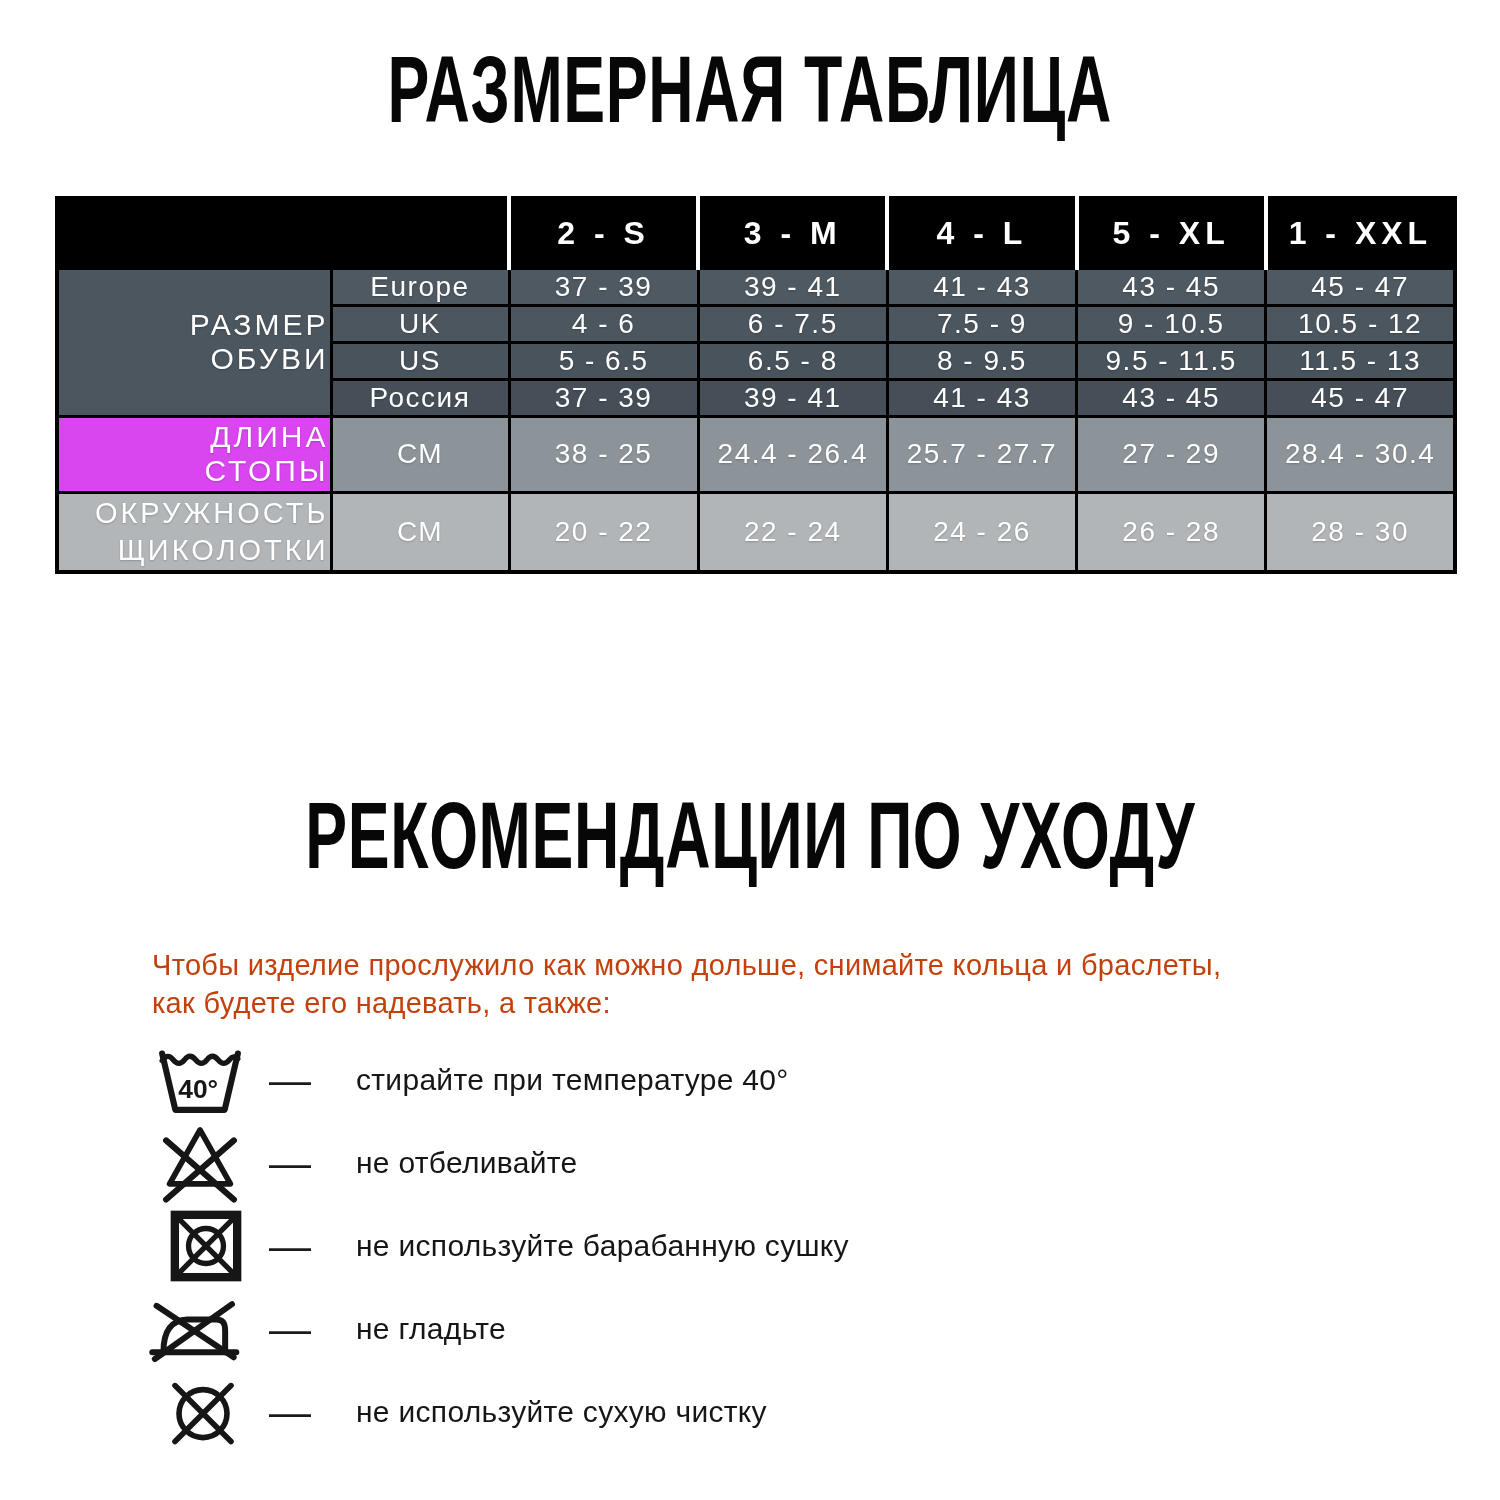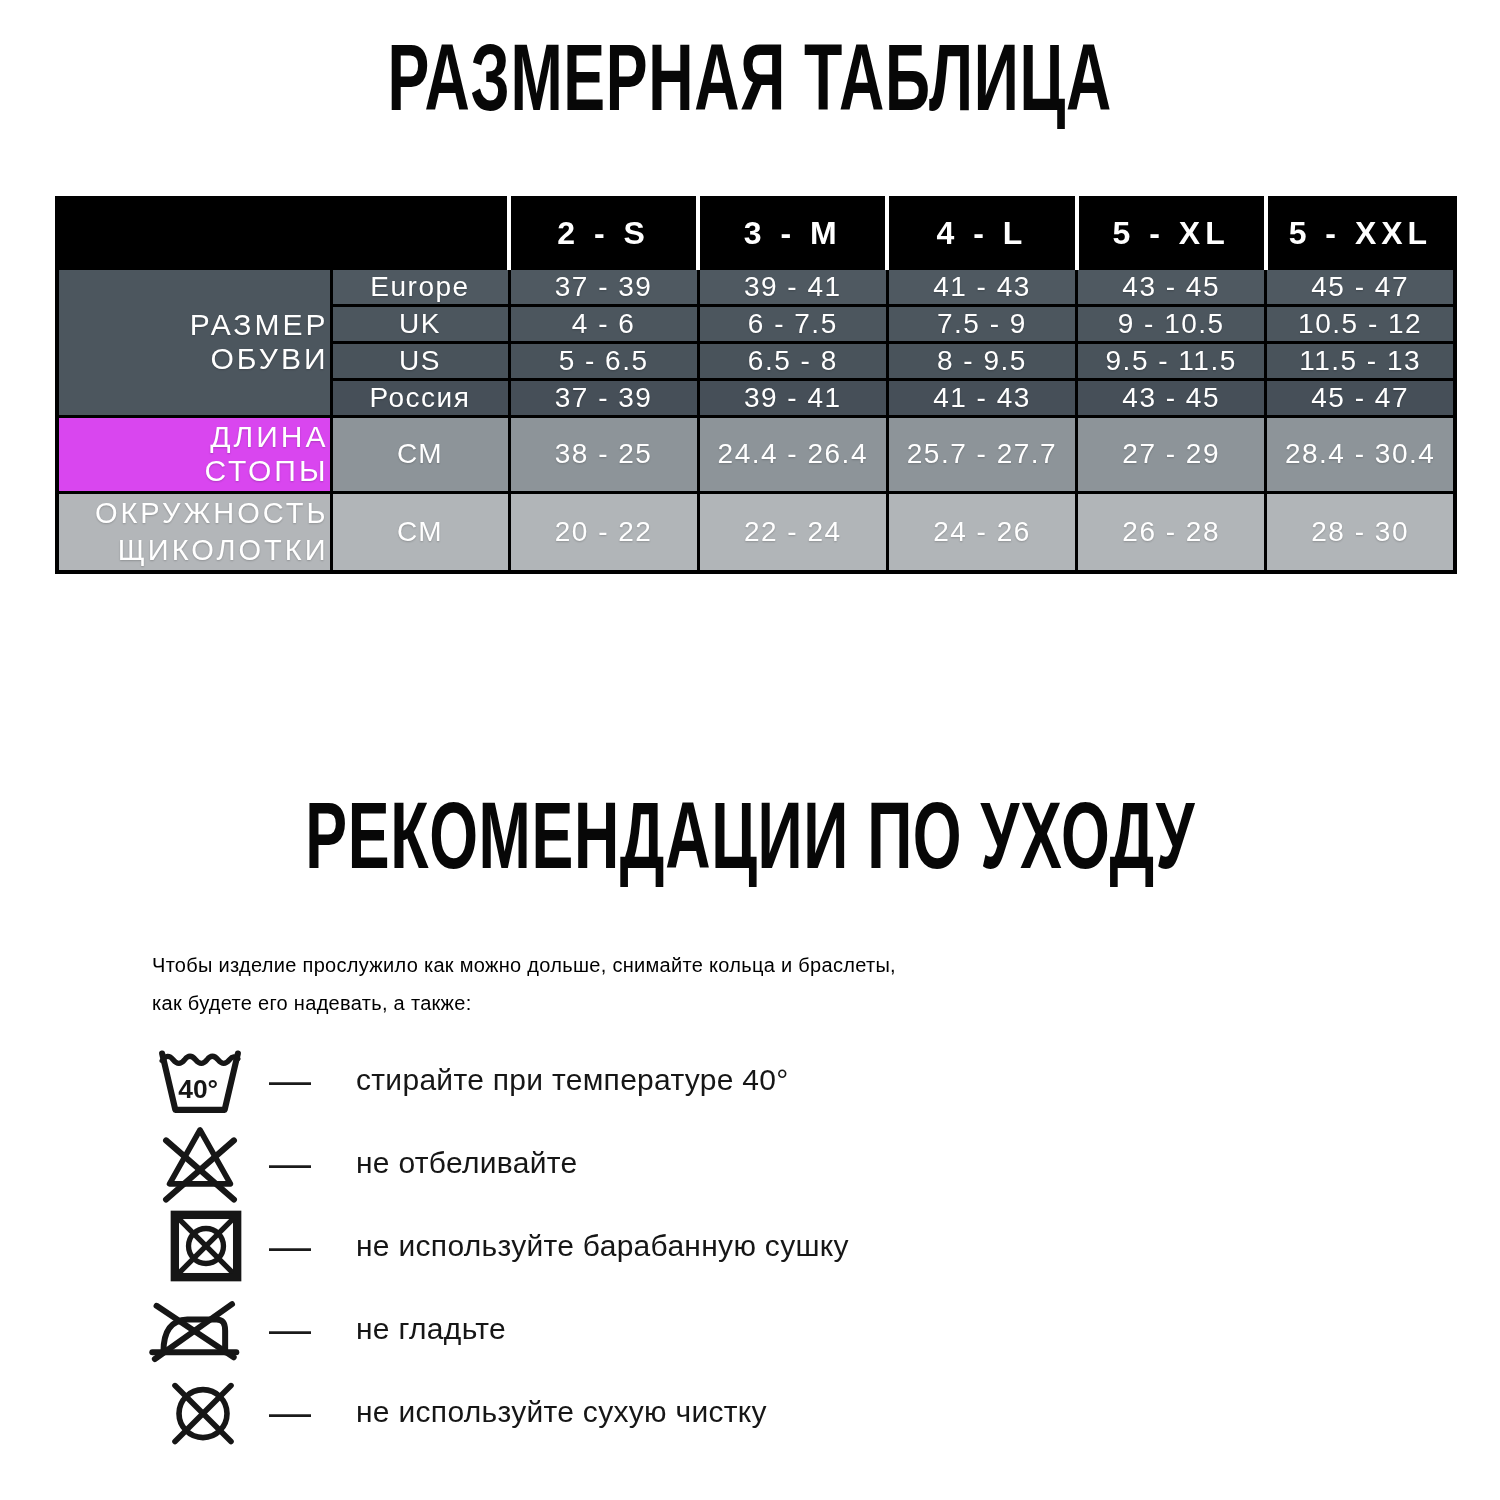--- a/index.html
+++ b/index.html
@@ -12,21 +12,21 @@
   
   .big-title {
     position:absolute; left:0; width:1500px; text-align:center;
     font-weight:bold; font-size:95px; line-height:1; color:#070707;
     white-space:nowrap;
   }
   .big-title .squeeze {
     display:inline-block; transform:scaleX(0.66); transform-origin:center;
     letter-spacing:1px;
   }
-  #title-size { top:30px; }
+  #title-size { top:42px; }
   #title-care { top:788px; }
 
   
   table.size-table {
     position:absolute; left:55px; top:196px; width:1402px;
     table-layout:fixed; border-collapse:collapse; border:4px solid #000;
   }
   .size-table col.c-rowlab { width:274px; }
   .size-table col.c-sublab { width:178px; }
   .size-table th, .size-table td {
@@ -50,21 +50,21 @@
   tr.r-foot    { height:76px; }
   tr.r-foot td { background:#8d9499; }
   tr.r-foot td.rowlab { background:#d946ef; }
   tr.r-ankle    { height:78px; }
   tr.r-ankle td { background:#b1b5b8; }
   tr.r-ankle td.rowlab { background:#b3b6b9; font-size:29px; line-height:37px; }
 
   
   .care-intro {
     position:absolute; left:152px; top:946px;
-    font-size:20px; line-height:38px; color:#000000; letter-spacing:0.3px;
+    font-size:29px; line-height:38px; color:#c2410c; letter-spacing:0.3px;
   }
   .care-list { position:absolute; left:148px; top:1044px; width:1100px; }
   .care-row { display:flex; align-items:center; height:72px; margin-bottom:11px; }
   .icon-cell { width:96px; display:flex; align-items:center; justify-content:flex-end; flex:none; }
   .dash-cell {
     width:92px; flex:none; text-align:center;
     font-size:42px; color:#1a1a1a; line-height:1;
   }
   .text-cell { font-size:30px; color:#161616; padding-left:20px; letter-spacing:0.3px; }
   .care-icon svg { display:block; }
@@ -88,21 +88,21 @@
         <col>
         <col>
     </colgroup>
     <tbody>
         <tr class="r-head">
       <th colspan="2"></th>
       <th class="sep">2 - S</th>
       <th class="sep">3 - M</th>
       <th class="sep">4 - L</th>
       <th class="sep">5 - XL</th>
-      <th class="sep">5 - XXL</th>
+      <th class="sep">1 - XXL</th>
     </tr>
     <tr class="r-sub d1">
       <td class="rowlab dark" rowspan="4">РАЗМЕР ОБУВИ</td>
       <td>Europe</td>
       <td>37 - 39</td>
       <td>39 - 41</td>
       <td>41 - 43</td>
       <td>43 - 45</td>
       <td>45 - 47</td>
     </tr>

